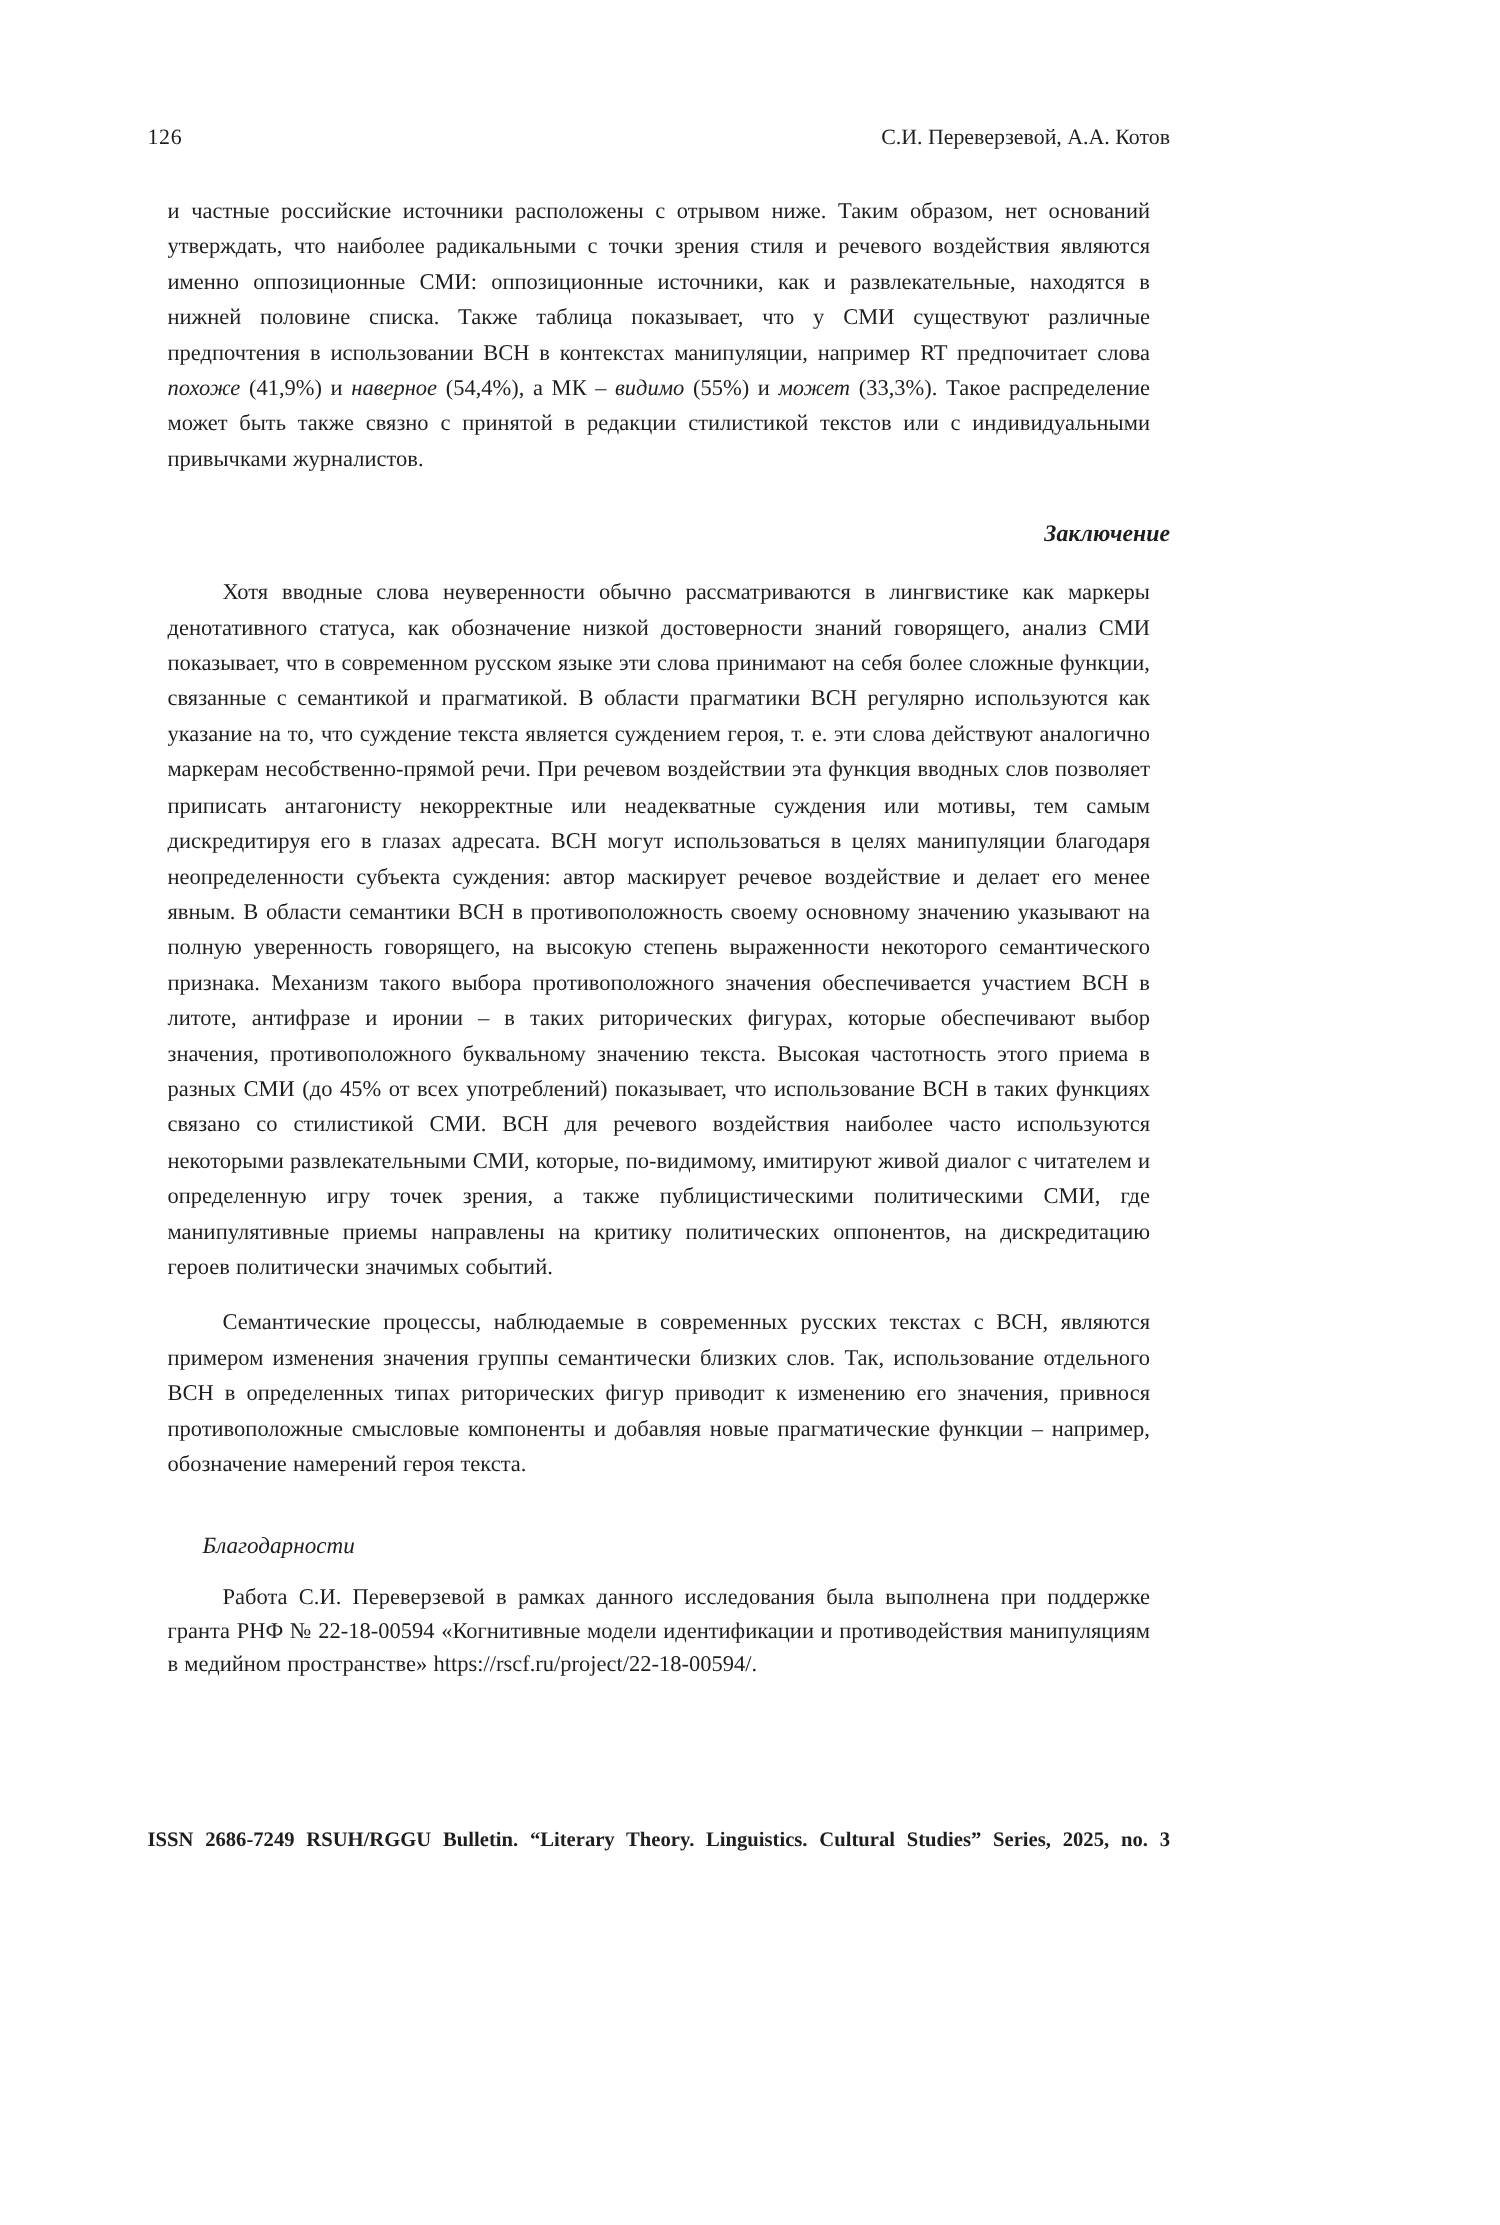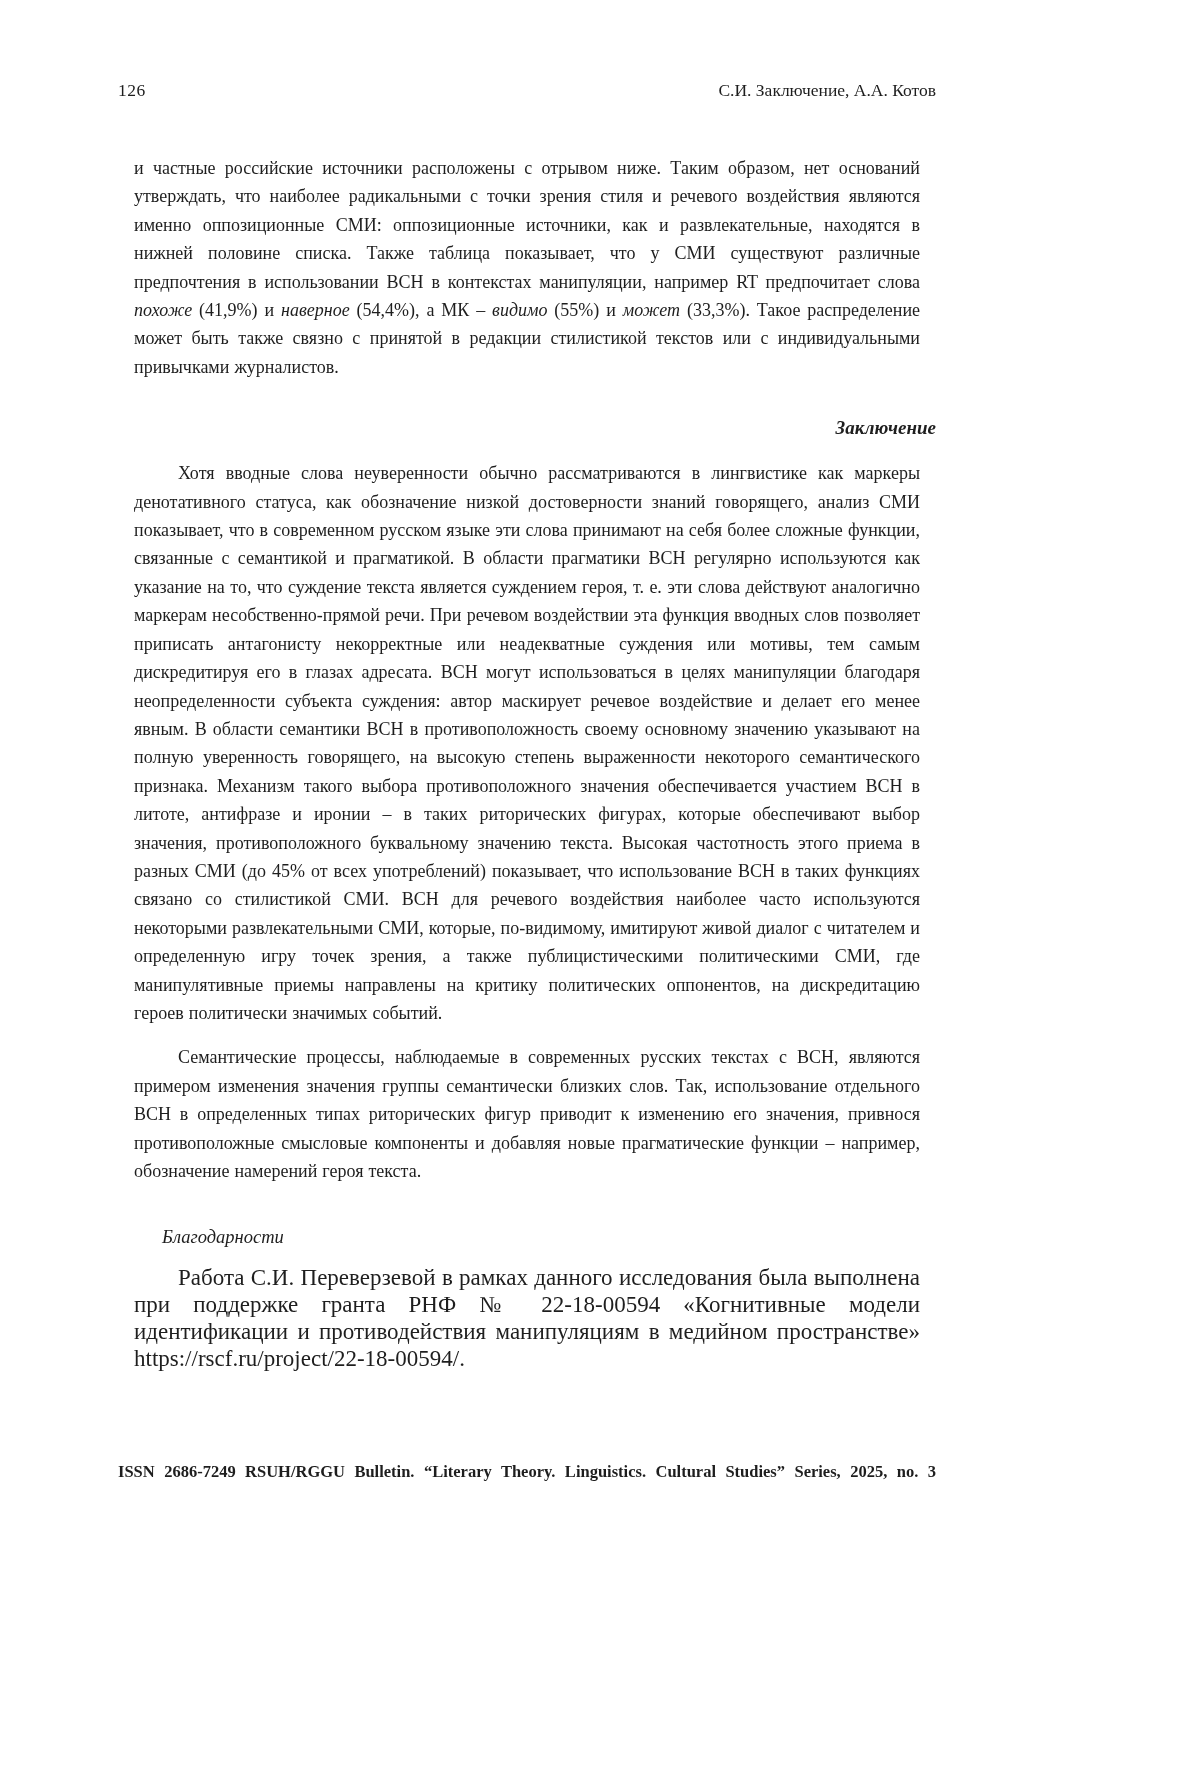--- a/index.html
+++ b/index.html
@@ -15,21 +15,21 @@
   .page-header {
     position: absolute;
     top: 80px;
     left: 118px;
     width: 818px;
     display: flex;
     justify-content: space-between;
     align-items: baseline;
     font-size: 17.5px;
   }
-  .page-number { letter-spacing: 0.5px; }
+  .page-number { letter-spacing: 0.5px; margin-top: 19px; }
   .running-head { text-align: right; }
   .content {
     position: absolute;
     top: 138px;
     left: 118px;
     width: 818px;
   }
   .para {
     margin: 16px;
     font-size: 18px;
@@ -46,21 +46,21 @@
     margin: 36px 0 20px 0;
     text-align: right;
   }
   .subsection-title {
     font-style: italic;
     font-weight: normal;
     font-size: 18.5px;
     margin: 42px 0 14px 44px;
   }
   .ack {
-    font-size: 23px;
+    font-size: 18px;
     line-height: 27px;
   }
   .page-footer {
     position: absolute;
     top: 1462px;
     left: 118px;
     width: 818px;
     font-size: 16.5px;
     font-weight: 600;
     white-space: normal;
@@ -68,21 +68,21 @@
     text-align-last: justify;
   }
 </style>
 </head>
 <body>
 
 <div class="page">
 
   <header class="page-header">
     <span class="page-number">126</span>
-    <span class="running-head">С.И. Заключение, А.А. Котов</span>
+    <span class="running-head">С.И. Переверзевой, А.А. Котов</span>
   </header>
 
   <main class="content">
 
     <p class="para"><span>и частные российские источники расположены с отрывом ниже. Таким образом, нет оснований утверждать, что наиболее радикальными с точки зрения стиля и речевого воздействия являются именно оппозиционные СМИ: оппозиционные источники, как и развлекательные, находятся в нижней половине списка. Также таблица показывает, что у СМИ существуют различные предпочтения в использовании ВСН в контекстах манипуляции, например RT предпочитает слова </span><span class="italic">похоже</span><span> (41,9%) и </span><span class="italic">наверное</span><span> (54,4%), а МК – </span><span class="italic">видимо</span><span> (55%) и </span><span class="italic">может</span><span> (33,3%). Такое распределение может быть также связно с принятой в редакции стилистикой текстов или с индивидуальными привычками журналистов.</span></p>
 
     <h2 class="section-title">Заключение</h2>
 
     <p class="para indent">Хотя вводные слова неуверенности обычно рассматриваются в лингвистике как маркеры денотативного статуса, как обозначение низкой достоверности знаний говорящего, анализ СМИ показывает, что в современном русском языке эти слова принимают на себя более сложные функции, связанные с семантикой и прагматикой. В области прагматики ВСН регулярно используются как указание на то, что суждение текста является суждением героя, т. е. эти слова действуют аналогично маркерам несобственно-прямой речи. При речевом воздействии эта функция вводных слов позволяет приписать антагонисту некорректные или неадекватные суждения или мотивы, тем самым дискредитируя его в глазах адресата. ВСН могут использоваться в целях манипуляции благодаря неопределенности субъекта суждения: автор маскирует речевое воздействие и делает его менее явным. В области семантики ВСН в противоположность своему основному значению указывают на полную уверенность говорящего, на высокую степень выраженности некоторого семантического признака. Механизм такого выбора противоположного значения обеспечивается участием ВСН в литоте, антифразе и иронии – в таких риторических фигурах, которые обеспечивают выбор значения, противоположного буквальному значению текста. Высокая частотность этого приема в разных СМИ (до 45% от всех употреблений) показывает, что использование ВСН в таких функциях связано со стилистикой СМИ. ВСН для речевого воздействия наиболее часто используются некоторыми развлекательными СМИ, которые, по-видимому, имитируют живой диалог с читателем и определенную игру точек зрения, а также публицистическими политическими СМИ, где манипулятивные приемы направлены на критику политических оппонентов, на дискредитацию героев политически значимых событий.</p>
 

